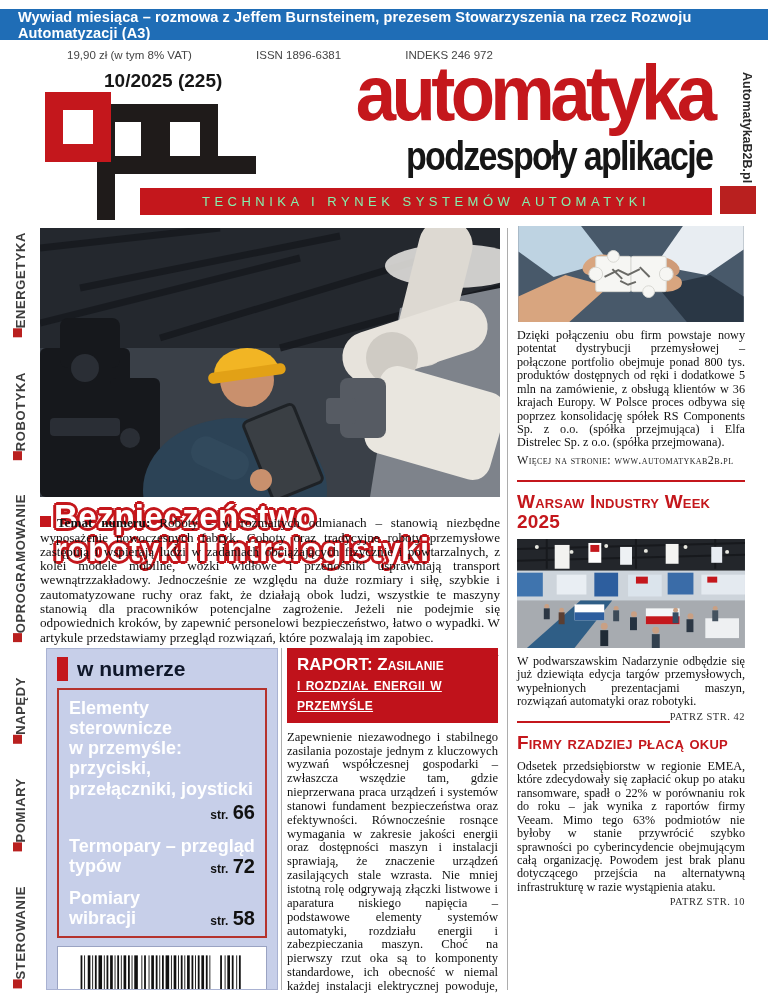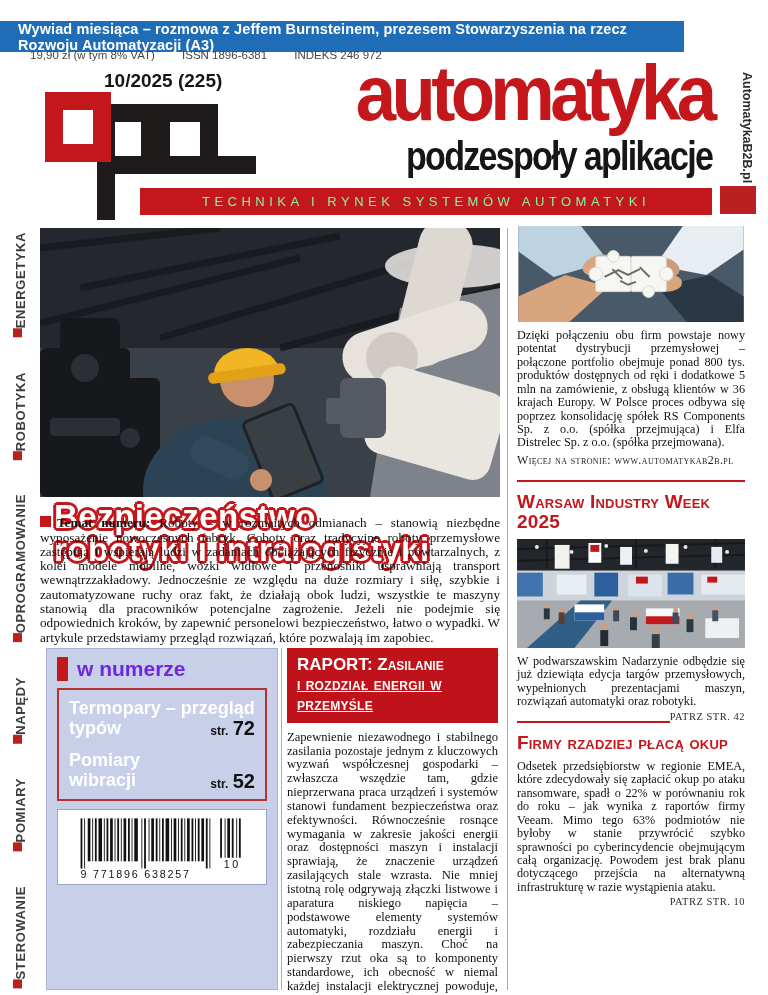--- a/index.html
+++ b/index.html
@@ -1,26 +1,26 @@
 <!DOCTYPE html>
 <html lang="pl"><head>
 <meta charset="utf-8">
 <style>
   html,body{margin:0;padding:0;background:#e9e9e9;}
   .page{position:relative;width:768px;height:995px;background:#fff;overflow:hidden;
         font-family:"Liberation Serif",serif;color:#1c1c1c;margin:0 auto;}
   
-  .topbar{position:absolute;top:9px;left:0;width:684px;height:31px;background:#1f6db6;
-          display:flex;align-items:center;margin-top:12px;}
+  .topbar{position:absolute;top:9px;left:0;width:768px;height:31px;background:#1f6db6;
+          display:flex;align-items:center;}
   .topbar span{color:#fff;font-family:"Liberation Sans",sans-serif;font-weight:bold;
           font-size:14.5px;padding-left:18px;letter-spacing:.1px;}
   
   .priceline{position:absolute;top:49px;left:30px;font-family:"Liberation Sans",sans-serif;
           font-size:11.5px;color:#454545;}
-  .priceline span{margin-right:24px;}
+  .priceline span{margin-right:24px;margin-left:37px;}
   
   .logo-svg{position:absolute;left:40px;top:68px;}
   .issue{position:absolute;left:104px;top:70px;font-family:"Liberation Sans",sans-serif;
          font-weight:bold;font-size:19px;color:#161616;}
   .mag-title{position:absolute;right:56px;top:54px;font-family:"Liberation Sans",sans-serif;
          font-weight:bold;font-size:78px;line-height:1;color:#c4171c;letter-spacing:-5px;
          transform:scaleX(.93);transform-origin:right;}
   .mag-sub{position:absolute;right:56px;top:136px;font-family:"Liberation Sans",sans-serif;
          font-weight:bold;font-size:40px;line-height:1;color:#161616;letter-spacing:-2px;
          transform:scaleX(.85);transform-origin:right;}
@@ -54,21 +54,21 @@
   
   .vline{position:absolute;width:1px;background:#adadad;}
   .v1{left:281px;top:648px;height:342px;}
   .v2{left:507px;top:228px;height:762px;}
   
   .innum{position:absolute;left:46px;top:648px;width:232px;height:342px;background:#c7cfe9;
         border:1px solid #a9b2d2;box-sizing:border-box;padding:8px 10px;overflow:hidden;
         font-family:"Liberation Sans",sans-serif;}
   .innum-head{display:flex;align-items:center;}
   .innum-head .bar{width:11px;height:24px;background:#c4171c;margin-right:9px;}
-  .innum-head .txt{font-weight:bold;font-size:21px;color:#6d28d9;}
+  .innum-head .txt{font-weight:bold;font-size:21px;color:#0f172a;}
   .innum-inner{border:2px solid #b5332d;margin-top:7px;padding:8px 10px;}
   .in-item{position:relative;margin-bottom:12px;}
   .in-item:last-child{margin-bottom:0;}
   .in-item .t{color:#fff;font-weight:bold;font-size:18px;line-height:1.12;white-space:pre-line;}
   .in-item .pg{position:absolute;right:0;bottom:-2px;color:#111;white-space:nowrap;}
   .in-item .pg.below{position:static;display:block;text-align:right;margin-top:2px;}
   .pg .l{font-size:12px;font-weight:bold;}
   .pg .n{font-size:20px;font-weight:bold;}
   .barcode-box{margin-top:8px;background:#fff;border:1px solid #9aa3c2;display:flex;
         justify-content:center;padding:3px 0;}
@@ -212,28 +212,35 @@
   <div class="vline v1"></div>
   <div class="vline v2"></div>
 
   <section class="innum">
     <div class="innum-head">
       <span class="bar"></span>
       <span class="txt">w numerze</span>
     </div>
     <div class="innum-inner">
       <div class="in-item">
+        <span class="t">Elementy sterownicze
+w przemyśle:
+przyciski,
+przełączniki, joysticki</span>
+        <span class="pg below"><span class="l">str.</span> <span class="n">66</span></span>
+      </div>
+      <div class="in-item">
         <span class="t">Termopary – przegląd
 typów</span>
         <span class="pg"><span class="l">str.</span> <span class="n">72</span></span>
       </div>
       <div class="in-item">
         <span class="t">Pomiary
 wibracji</span>
-        <span class="pg"><span class="l">str.</span> <span class="n">52</span></span>
+        <span class="pg"><span class="l">str.</span> <span class="n">58</span></span>
       </div>
     </div>
     <div class="barcode-box">
       <svg width="202" height="68" viewBox="0 0 202 76">
         <g fill="#111">
           <rect x="10" y="6" width="2" height="56"></rect>
             <rect x="14" y="6" width="1" height="56"></rect>
           <rect x="18" y="6" width="3" height="48"></rect>
             <rect x="23" y="6" width="1" height="48"></rect>
           <rect x="26" y="6" width="2" height="48"></rect>

